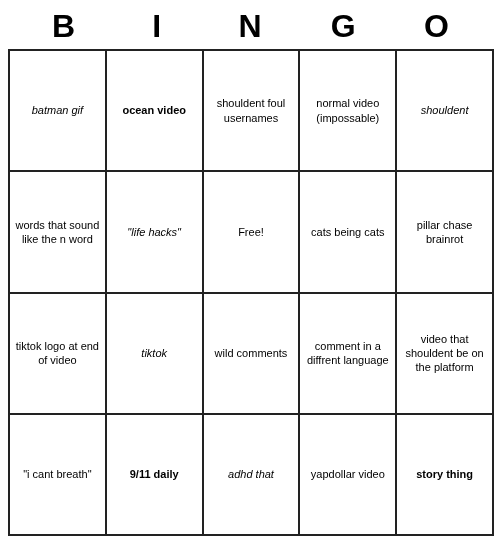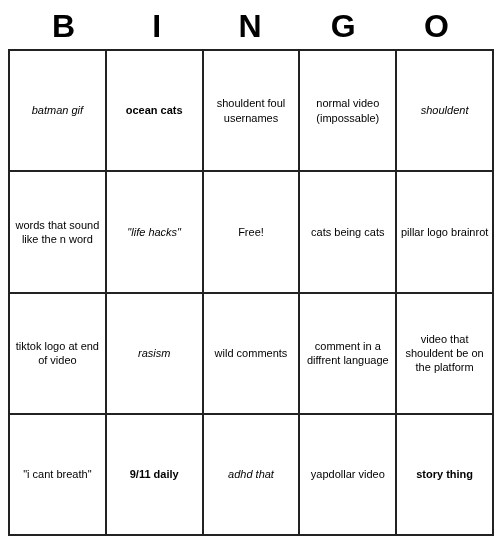--- a/index.html
+++ b/index.html
@@ -64,35 +64,35 @@
   <span>I</span>
   <span>N</span>
   <span>G</span>
   <span>O</span>
 </div>
 
 <table class="bingo-grid">
   <tbody id="grid-body">
       <tr>
         <td class="medium-text">batman gif</td>
-        <td class="large-text">ocean cats</td>
+        <td class="large-text">ocean video</td>
         <td>shouldent foul usernames</td>
         <td>normal video (impossable)</td>
         <td class="medium-text">shouldent</td>
       </tr>
       <tr>
         <td>words that sound like the n word</td>
         <td class="medium-text">"life hacks"</td>
         <td class="free-cell">Free!</td>
         <td>cats being cats</td>
-        <td>pillar logo brainrot</td>
+        <td>pillar chase brainrot</td>
       </tr>
       <tr>
         <td>tiktok logo at end of video</td>
-        <td class="medium-text">rasism</td>
+        <td class="medium-text">tiktok</td>
         <td>wild comments</td>
         <td>comment in a diffrent language</td>
         <td>video that shouldent be on the platform</td>
       </tr>
       <tr>
         <td>"i cant breath"</td>
         <td class="large-text">9/11 daily</td>
         <td class="medium-text">adhd that</td>
         <td>yapdollar video</td>
         <td class="large-text">story thing</td>

